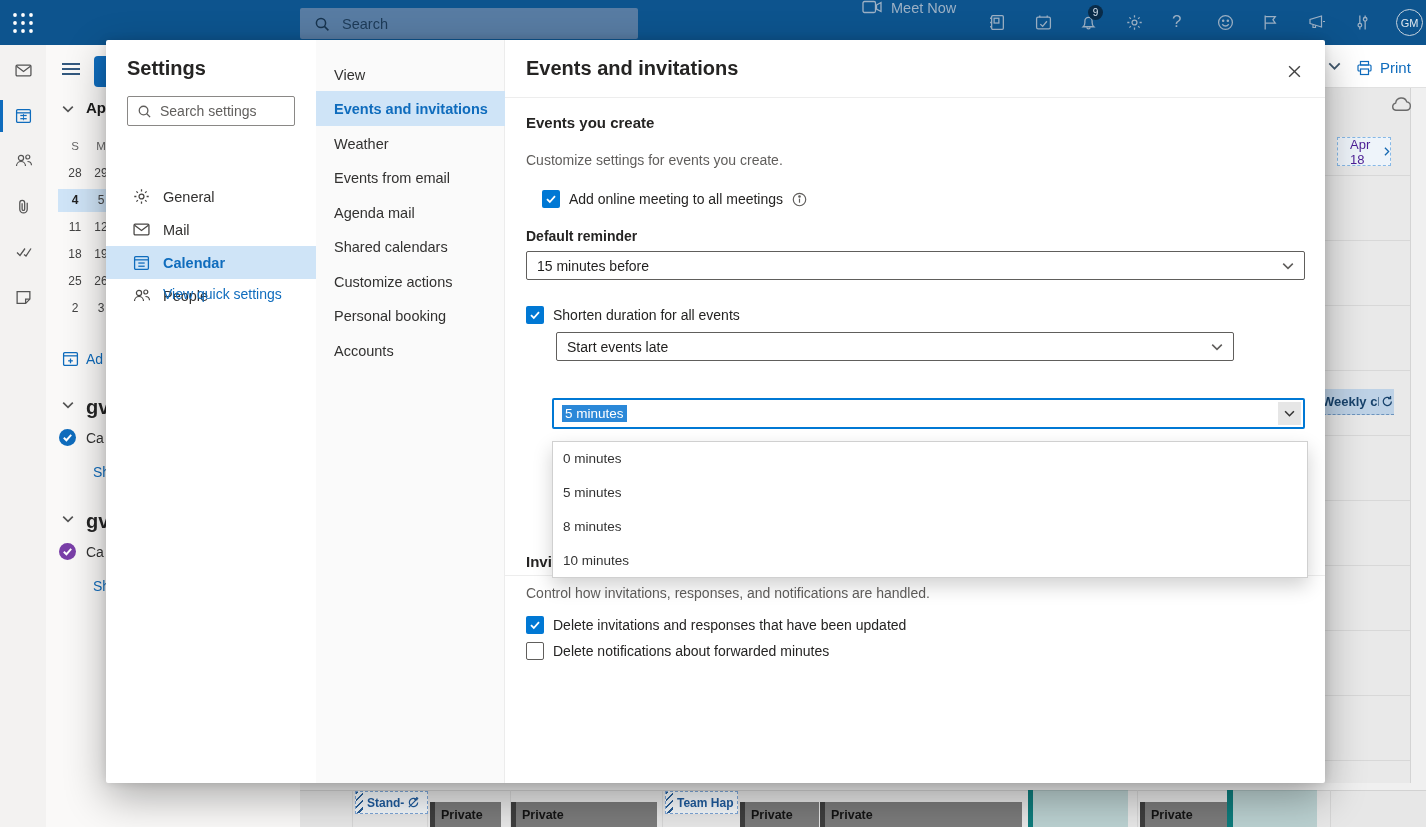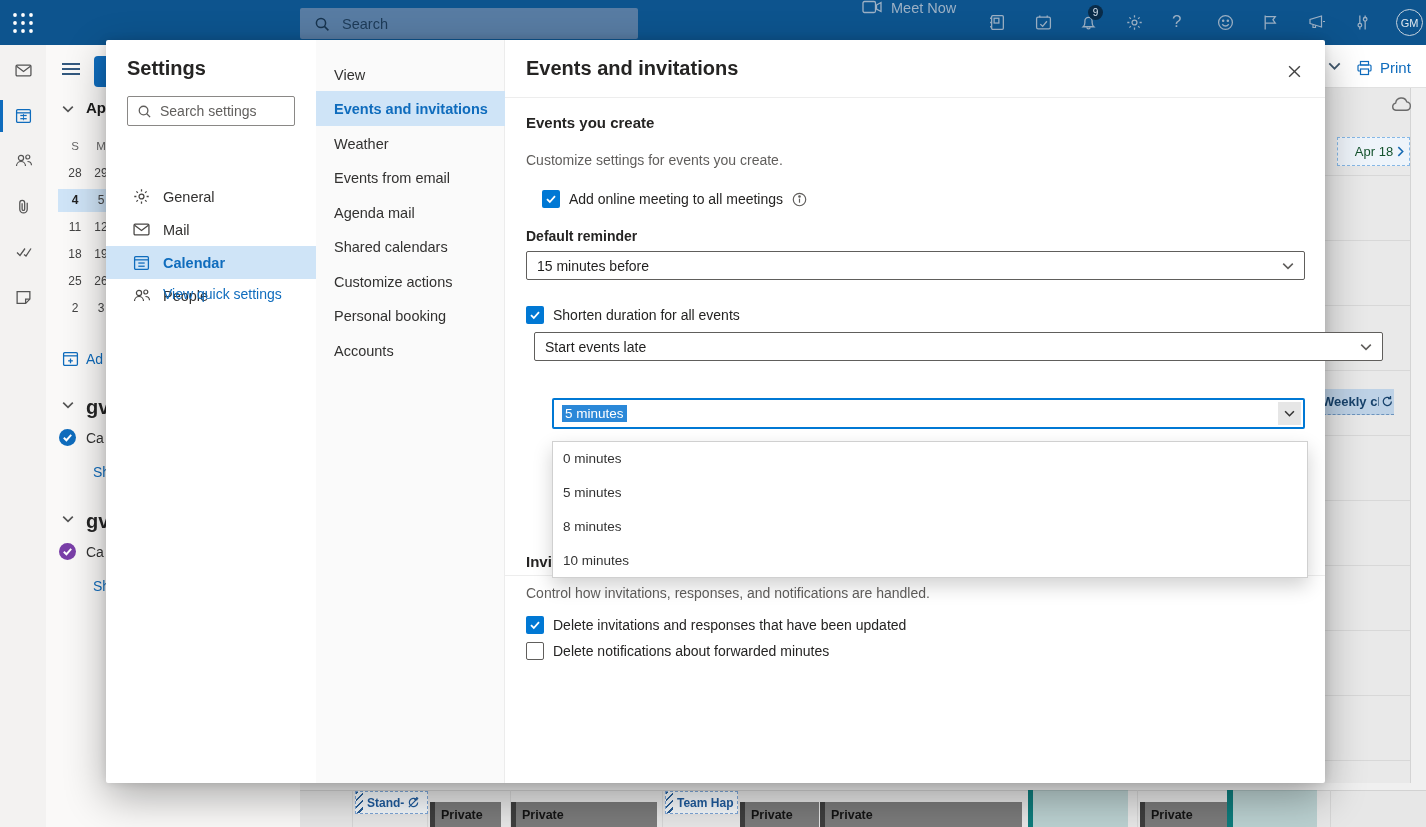--- a/index.html
+++ b/index.html
@@ -46,21 +46,21 @@
 
   
   .cal-toolbar { left:300px; top:45px; width:1126px; height:43px; background:#ffffff; border-bottom:1px solid #e1e1e1; z-index:1; }
   .print-lbl { font-size:15px; color:#0f6cbd; cursor:pointer; }
   .cal-body { left:300px; top:88px; width:1126px; height:695px; background:#e9e9e9; z-index:1; }
   .gridlines-v { left:1325px; top:175px; width:101px; height:608px; z-index:1;
     background:repeating-linear-gradient(to bottom, #d8d8d8 0 1px, transparent 1px 65px); }
   .vline-right { left:1410px; top:88px; width:1px; height:695px; background:#d4d4d4; z-index:1; }
   .rightcol { left:1411px; top:88px; width:15px; height:695px; background:#f0f0f0; z-index:1; }
   .cloud { left:1389px; top:95px; color:#6a6a6a; z-index:2; }
-  .datenav { left:1337px; top:137px; width:73px; height:29px; border:1px dashed #86b8e6; background:#eef4fa; color:#14532d; font-size:13px; display:flex; align-items:center; justify-content:center; gap:4px; z-index:2; cursor:pointer;padding-left:12px; }
+  .datenav { left:1337px; top:137px; width:54px; height:29px; border:1px dashed #86b8e6; background:#eef4fa; color:#4c1d95; font-size:13px; display:flex; align-items:center; justify-content:center; gap:4px; z-index:2; cursor:pointer;padding-left:12px; }
   .weekly-ev { left:1318px; top:389px; width:76px; height:26px; background:#bed2e6; border-bottom:1px dashed #6b93bd; color:#17426b; font-size:13px; font-weight:bold; display:flex; align-items:center; padding-left:4px; gap:2px; z-index:2; cursor:pointer; }
 
   .bottom-strip { left:300px; top:783px; width:1126px; height:44px; background:#e7e7e7; z-index:1; }
   .bottom-topline { left:300px; top:790px; width:1126px; height:1px; background:#d2d2d2; z-index:1; }
   .bstrip-light { left:300px; top:783px; width:1126px; height:7px; background:#f0f0f0; z-index:1; }
   .bv { top:790px; width:1px; height:37px; background:#d6d6d6; z-index:1; }
   .teal-stripe { top:790px; width:5px; background:#0e7c7c; height:37px; z-index:2; }
   .teal-zone { top:790px; height:37px; background:rgba(14,124,124,.20); z-index:1; }
   .ev-private { top:802px; height:25px; background:#7b7b7b; border-left:5px solid #3e3e3e; color:#141414; font-size:12.5px; font-weight:bold; display:flex; align-items:center; padding-left:6px; z-index:2; overflow:hidden; cursor:pointer; }
   .ev-tent { top:791px; height:23px; background:#f6fafd; border:1px dashed #7da7d9; color:#1f5c9e; font-size:12px; font-weight:bold; display:flex; align-items:center; z-index:3; overflow:hidden; cursor:pointer; }
@@ -519,21 +519,21 @@
 
     <div class="d-abs cbrow" style="left:420px; top:266px;">
       <span class="cb on">
         <svg width="12" height="12" viewBox="0 0 12 12" fill="none" stroke="#fff" stroke-width="1.8">
             <polyline points="2,6.2 4.8,9 10,3.2"></polyline>
           </svg>
       </span>
       <span class="lb">Shorten duration for all events</span>
     </div>
 
-    <div class="d-abs selectbox" style="left:428px; top:292px; width:849px;">
+    <div class="d-abs selectbox" style="left:450px; top:292px; width:678px;">
       <span>Start events late</span>
       <span class="chev">
         <svg width="12" height="8" viewBox="0 0 10 6" fill="none" stroke="currentColor" stroke-width="1.3">
             <polyline points="1,1 5,5 9,1"></polyline>
           </svg>
       </span>
     </div>
 
     <div class="d-abs blabel" style="left:446px; top:337px;margin-top:26px;">Less than one hour:</div>
     <div class="d-abs select-focus" style="left:446px; top:358px; width:753px;">

